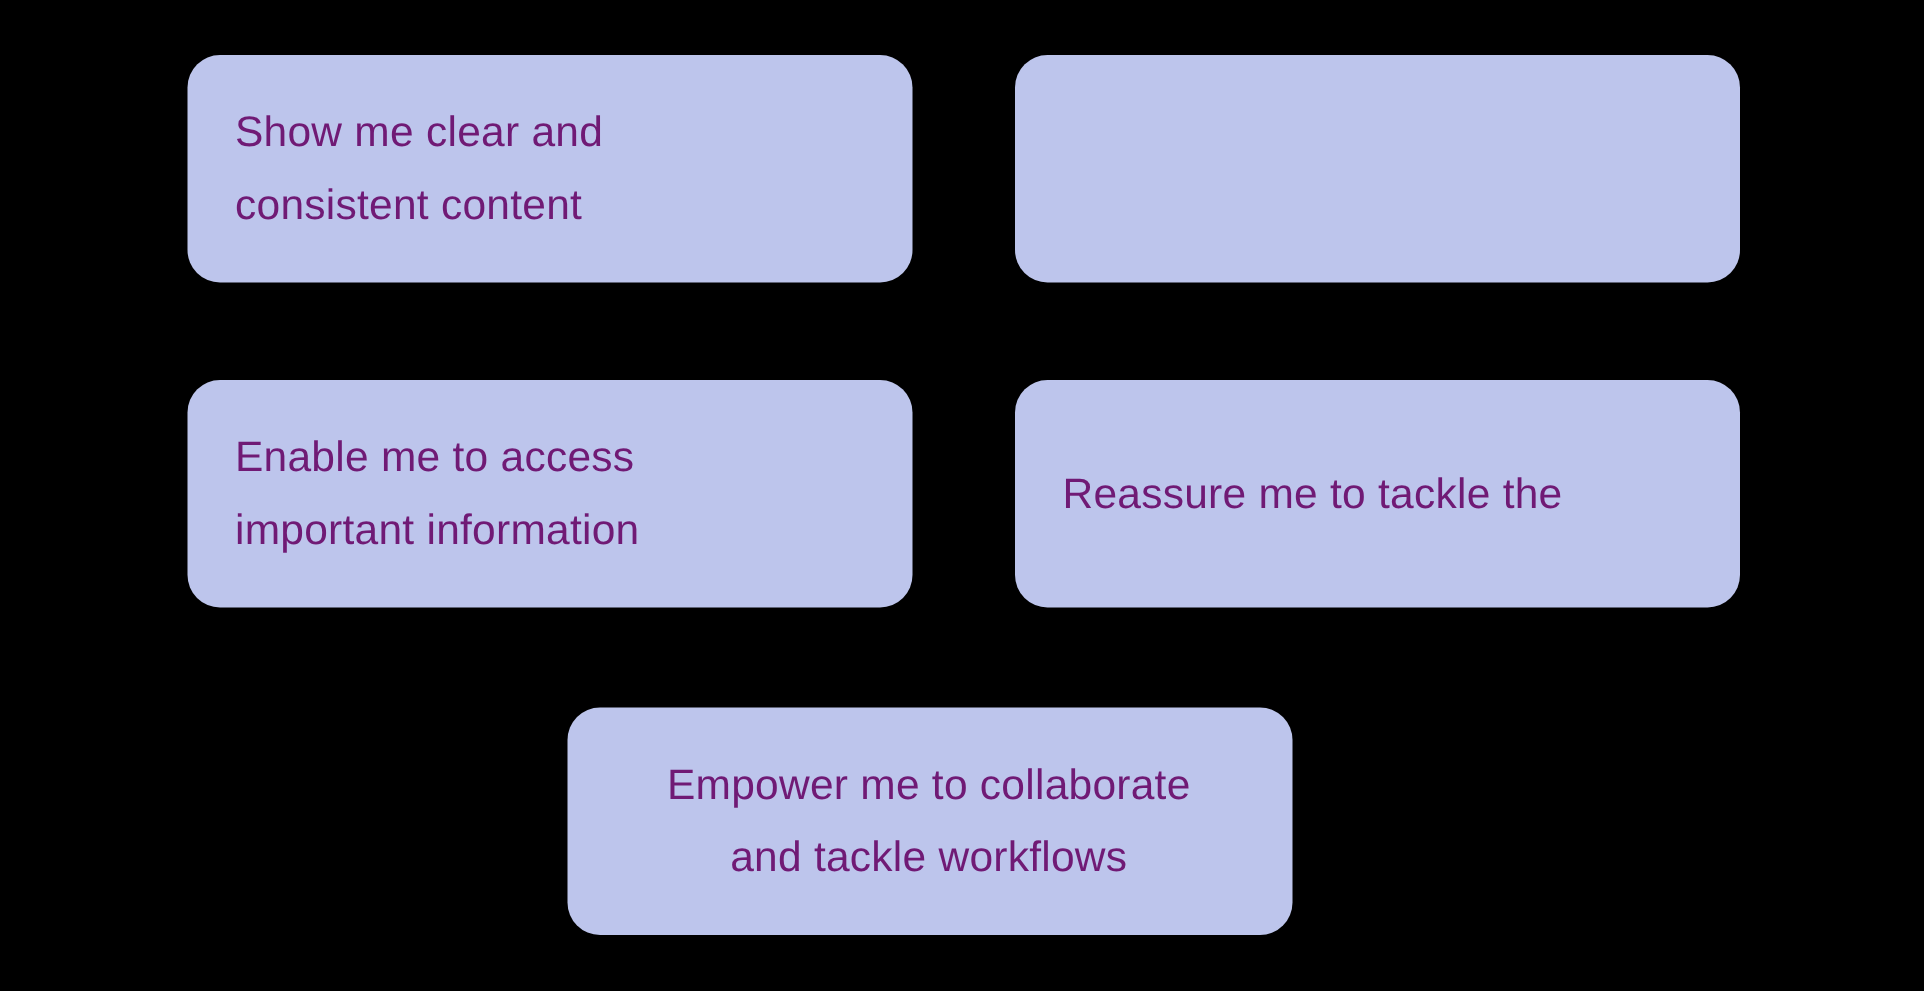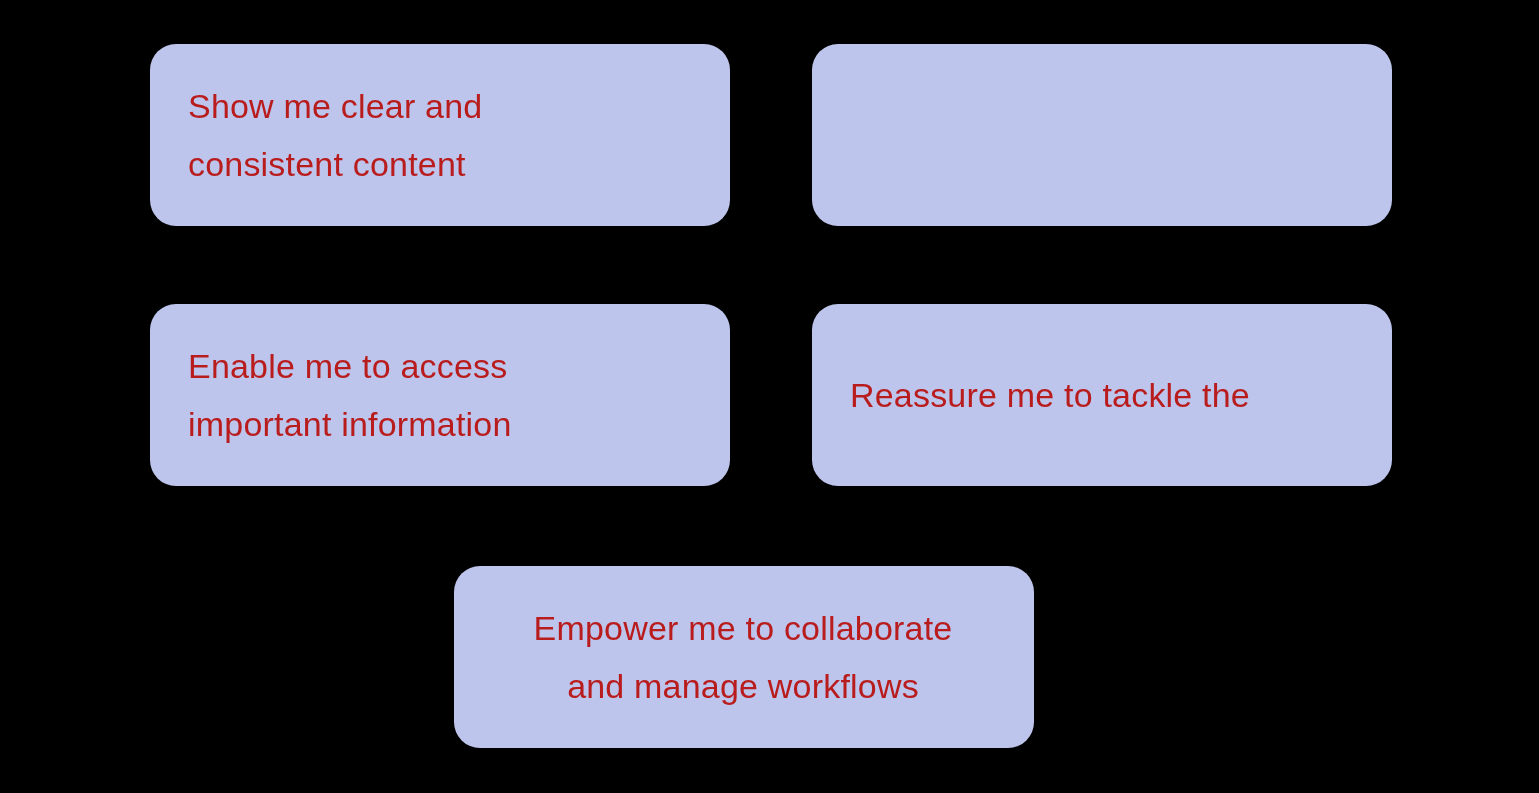--- a/index.html
+++ b/index.html
@@ -21,21 +21,21 @@
     height: 182px;
     background: #bdc5ec;
     border-radius: 26px;
     display: flex;
     flex-direction: column;
     justify-content: center;
     padding: 0 40px 0 38px;
     box-sizing: border-box;
   }
   .card .line {
-    color: #b91c1c;
+    color: #701a75;
     font-size: 34px;
     font-weight: 500;
     line-height: 58px;
     letter-spacing: 0.2px;
     white-space: nowrap;
   }
   .card-1 { left: 150px; top: 44px; }
   .card-2 { left: 812px; top: 44px; }
   .card-3 { left: 150px; top: 304px; }
   .card-4 { left: 812px; top: 304px; gap: 22px; }
@@ -58,16 +58,16 @@
     <div class="line">Enable me to access</div>
     <div class="line">important information</div>
   </div>
 
   <div class="card card-4">
     <div class="line">Reassure me to tackle the</div>
   </div>
 
   <div class="card card-5">
     <div class="line">Empower me to collaborate</div>
-    <div class="line">and manage workflows</div>
+    <div class="line">and tackle workflows</div>
   </div>
 
 </div>
 
 </body></html>

